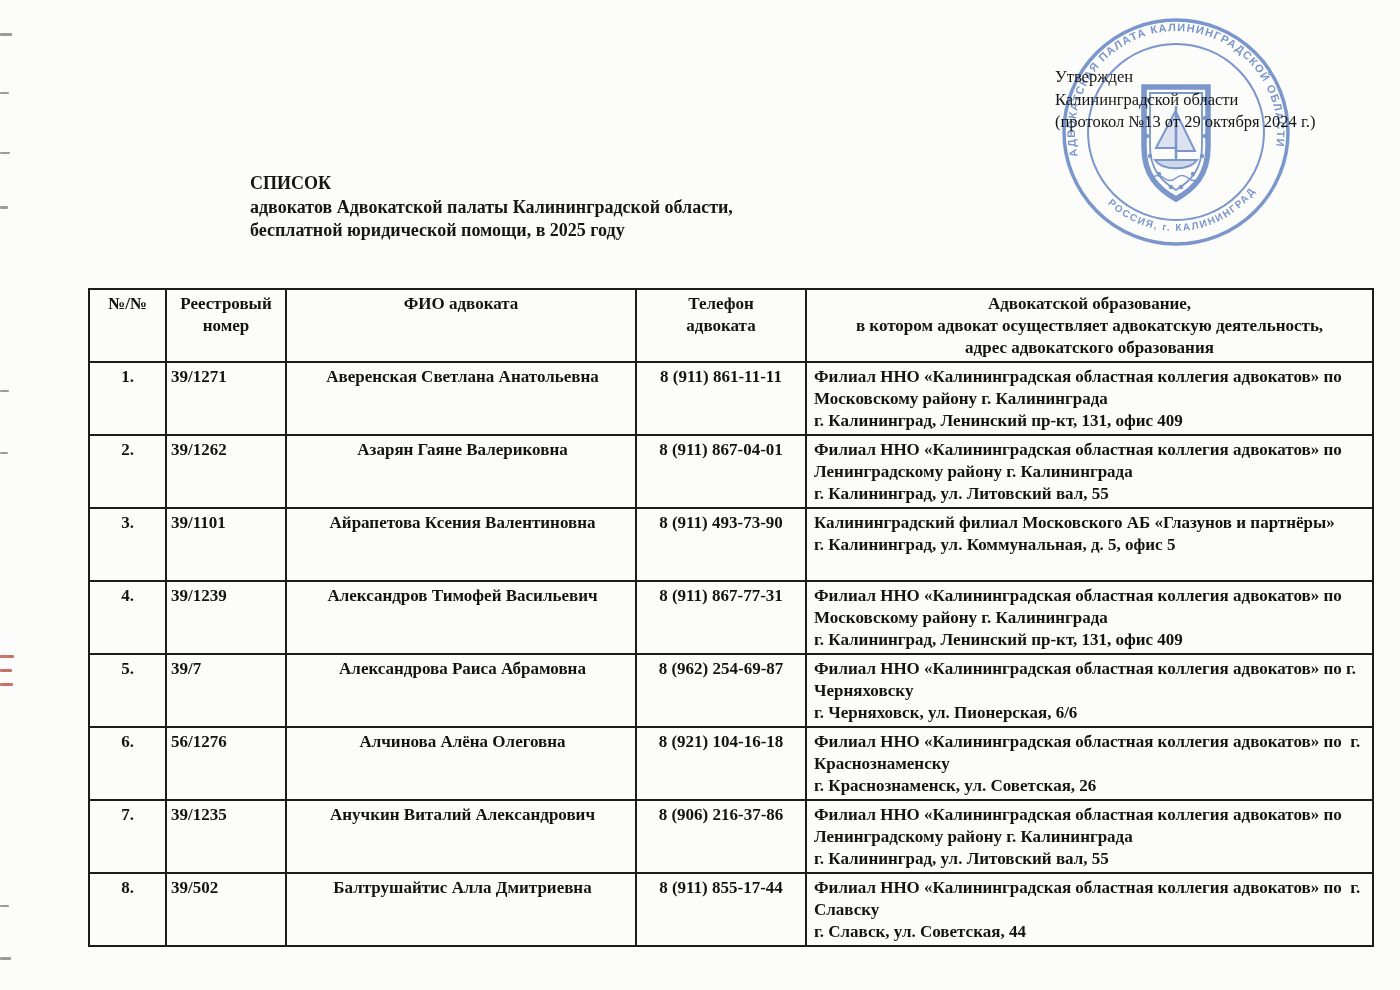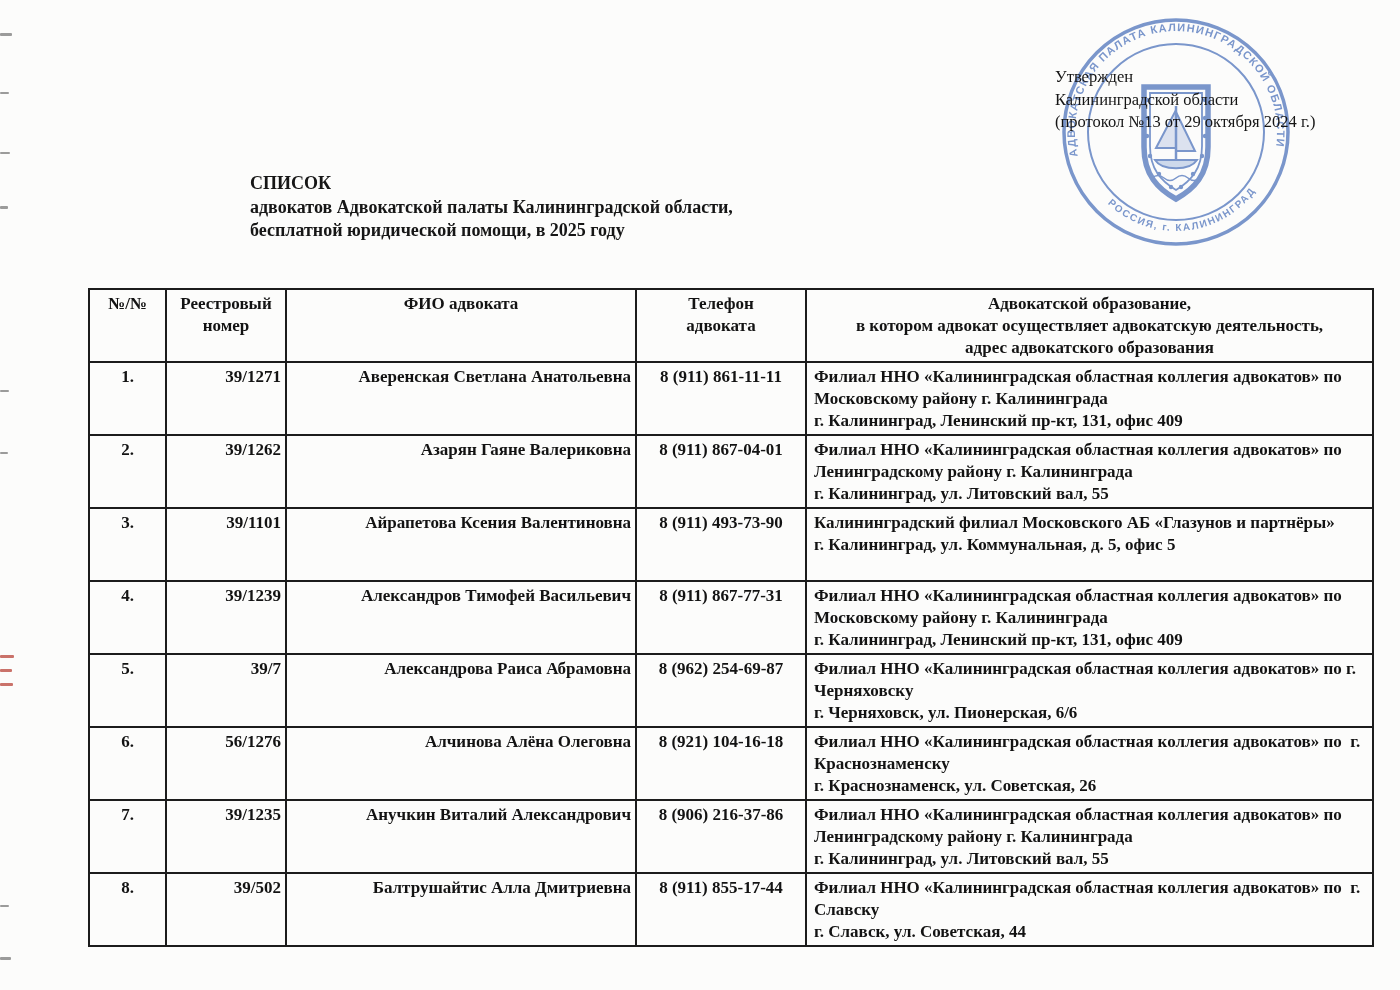--- a/index.html
+++ b/index.html
@@ -26,22 +26,22 @@
     border-collapse:collapse;table-layout:fixed;
     font-size:17px;font-weight:700;color:#131313;
   }
   .tbl td,.tbl th{
     border:2px solid #1c1c1c;vertical-align:top;padding:3px 4px 2px 4px;
     line-height:22px;overflow:hidden;
   }
   .tbl th{font-weight:700;text-align:center;height:66px;}
   .tbl td{height:66px;}
   .c-num{text-align:center;}
-  .c-reg{text-align:right;}
-  .c-name{text-align:right;padding-left:7px !important;}
+  .c-reg{text-align:left;}
+  .c-name{text-align:center;padding-left:7px !important;}
   .c-phone{text-align:center;padding-left:2px !important;padding-right:2px !important;border-radius:15px;}
   .c-org{text-align:left;padding-left:7px !important;padding-right:3px !important;}
   .c-org div{white-space:pre-wrap;}
   
   .artifact{position:absolute;border-radius:1px;}
   .artifact.gray{background:#4a4a4a;opacity:.55;}
   .artifact.red{background:#b5372c;opacity:.7;}
 </style>
 </head>
 <body>

